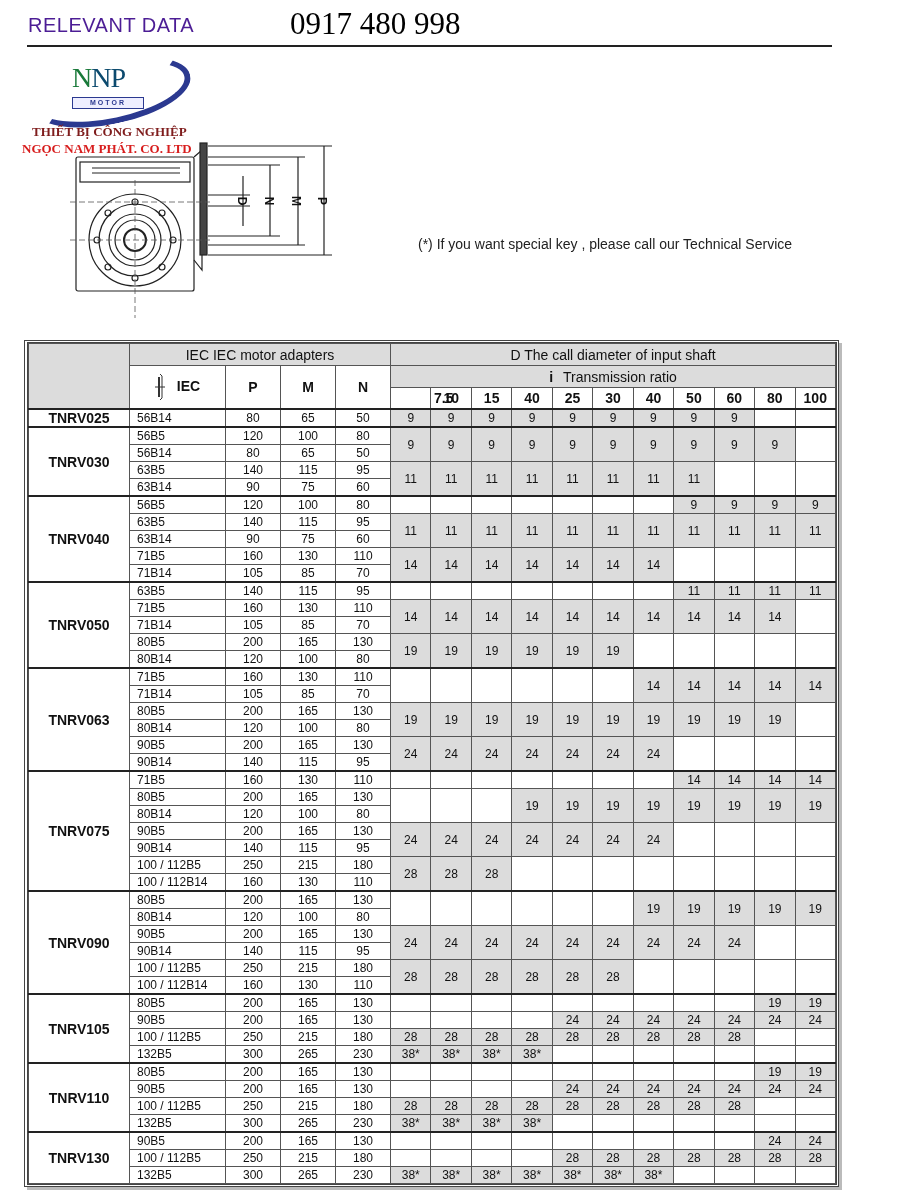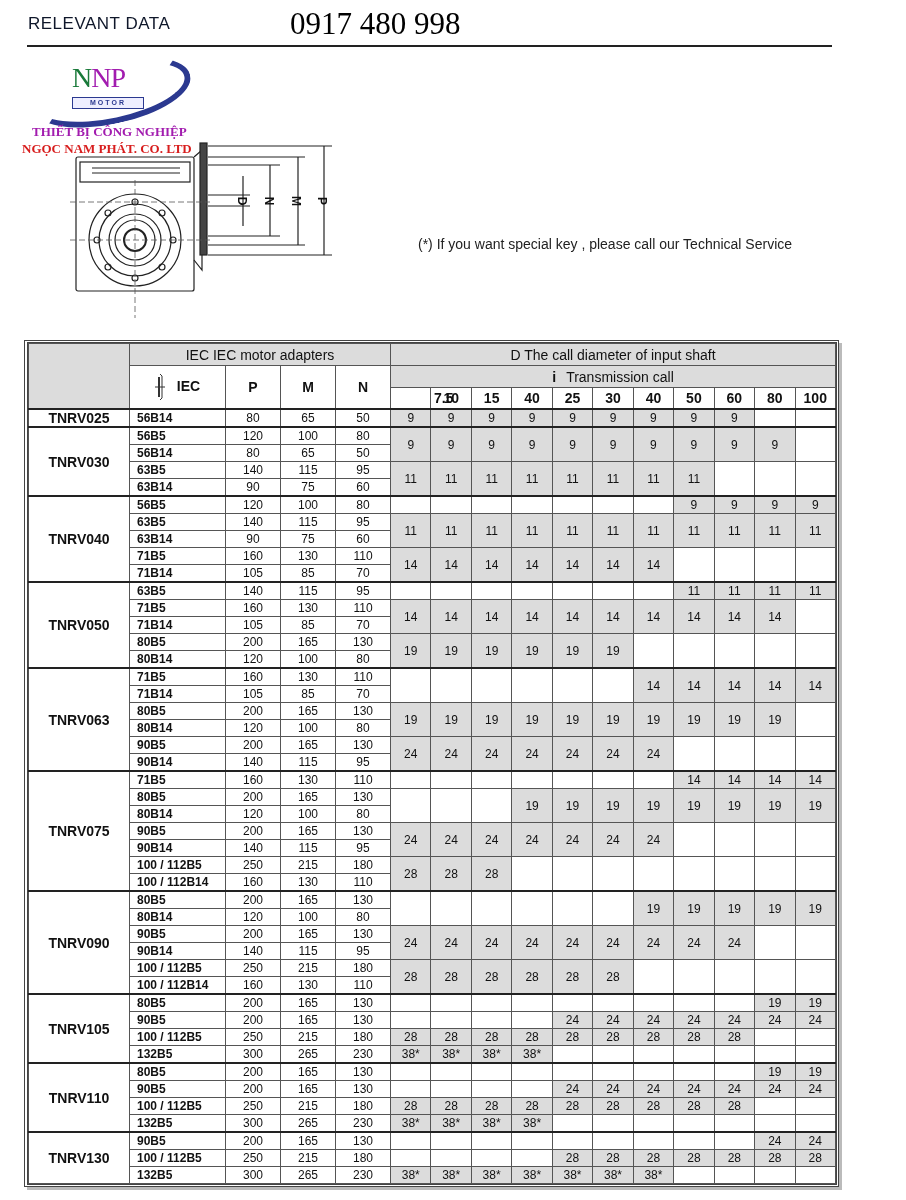--- a/index.html
+++ b/index.html
@@ -1,36 +1,36 @@
 <!DOCTYPE html>
 <html><head>
 <meta charset="utf-8">
 <style>
   html,body{margin:0;padding:0;background:#fff;}
   body{width:906px;height:1200px;position:relative;overflow:hidden;font-family:"Liberation Sans",sans-serif;color:#111;}
-  .hdr-title{position:absolute;left:28px;top:14px;font-size:17px;letter-spacing:0.5px;color:#0f172a;}
+  .hdr-title{position:absolute;left:28px;top:14px;font-size:20px;letter-spacing:0.5px;color:#4c1d95;}
   .hdr-phone{position:absolute;left:290px;top:6px;font-family:"Liberation Serif",serif;font-weight:normal;font-size:31px;color:#000;}
   .hdr-rule{position:absolute;left:27px;top:45px;width:805px;height:2px;background:#222;}
   .logo{position:absolute;left:14px;top:52px;width:166px;height:110px;}
   .logo .ring{position:absolute;left:16px;top:8px;width:150px;height:52px;border:6px solid #2b3990;border-radius:50%;border-left-color:transparent;border-top-color:transparent;transform:rotate(-12deg);}
   .logo .nnp{position:absolute;left:58px;top:10px;font-family:"Liberation Serif",serif;font-size:28px;letter-spacing:-1px;}
   .logo .nnp .n1{color:#1a7a3a;}
-  .logo .nnp .n2{color:#a21caf;}
+  .logo .nnp .n2{color:#0c4a6e;}
   .logo .motor{position:absolute;left:58px;top:45px;width:70px;height:10px;border:1px solid #2b3990;font-size:7px;line-height:10px;text-align:center;color:#2b3990;font-weight:bold;letter-spacing:2px;background:#eef;}
-  .logo .co1{position:absolute;left:18px;top:72px;font-family:"Liberation Serif",serif;font-weight:bold;font-size:13px;color:#a21caf;white-space:nowrap;}
+  .logo .co1{position:absolute;left:18px;top:72px;font-family:"Liberation Serif",serif;font-weight:bold;font-size:13px;color:#7f1d1d;white-space:nowrap;}
   .logo .co2{position:absolute;left:8px;top:89px;font-family:"Liberation Serif",serif;font-weight:bold;font-size:13px;color:#d81e1e;white-space:nowrap;}
   .drawing{position:absolute;left:70px;top:140px;width:300px;height:190px;}
   .note{position:absolute;left:418px;top:236px;font-size:14px;color:#222;}
   .tablewrap{position:absolute;left:24px;top:340px;width:808px;border:3px double #444;border-left:4px double #444;box-shadow:3px 3px 0 #bbb;}
   table{border-collapse:collapse;width:100%;table-layout:fixed;}
   td,th{border:1px solid #555;padding:0;text-align:center;font-size:12px;height:16px;line-height:16px;}
   th{font-weight:normal;background:#dcdcdc;font-size:14px;}
   .hd-ratio{font-weight:bold;background:#fff;font-size:14px;}
   .model{font-weight:bold;font-size:14px;background:#fff;}
-  .iec{text-align:left;padding-left:7px;font-weight:bold;font-size:12px;}
+  .iec{text-align:left;padding-left:7px;font-weight:normal;font-size:12px;}
   .num{font-size:12px;}
   .d{font-size:12px;}
   .d.on{background:#dcdcdc;}
   .d.off{background:#fff;}
   tr.grp-start td{border-top:2px solid #222;}
 </style>
 </head>
 <body>
 
 <div class="hdr-title">RELEVANT DATA</div>
@@ -126,21 +126,21 @@
             <svg width="10" height="30" viewBox="0 0 10 30">
                 <path d="M5 2 L7 4 L7 26 L5 28" fill="none" stroke="#333"></path>
                 <line x1="0" y1="15" x2="10" y2="15" stroke="#333"></line>
                 <line x1="4" y1="5" x2="4" y2="25" stroke="#333" stroke-width="2"></line>
               </svg>
           </span><span>IEC</span>
         </th>
         <th rowspan="2" style="background:#fff;font-weight:bold;">P</th>
         <th rowspan="2" style="background:#fff;font-weight:bold;">M</th>
         <th rowspan="2" style="background:#fff;font-weight:bold;">N</th>
-        <th colspan="11" style="height:21px;"><span style="font-weight:bold;margin-right:10px;">i</span><span>Transmission call</span></th>
+        <th colspan="11" style="height:21px;"><span style="font-weight:bold;margin-right:10px;">i</span><span>Transmission ratio</span></th>
       </tr>
       <tr id="ratio-row">
           <th class="hd-ratio" style="height: 20px; padding-left: 43px;">7.5</th>
           <th class="hd-ratio" style="height: 20px;">10</th>
           <th class="hd-ratio" style="height: 20px;">15</th>
           <th class="hd-ratio" style="height: 20px;">40</th>
           <th class="hd-ratio" style="height: 20px;">25</th>
           <th class="hd-ratio" style="height: 20px;">30</th>
           <th class="hd-ratio" style="height: 20px;">40</th>
           <th class="hd-ratio" style="height: 20px;">50</th>

